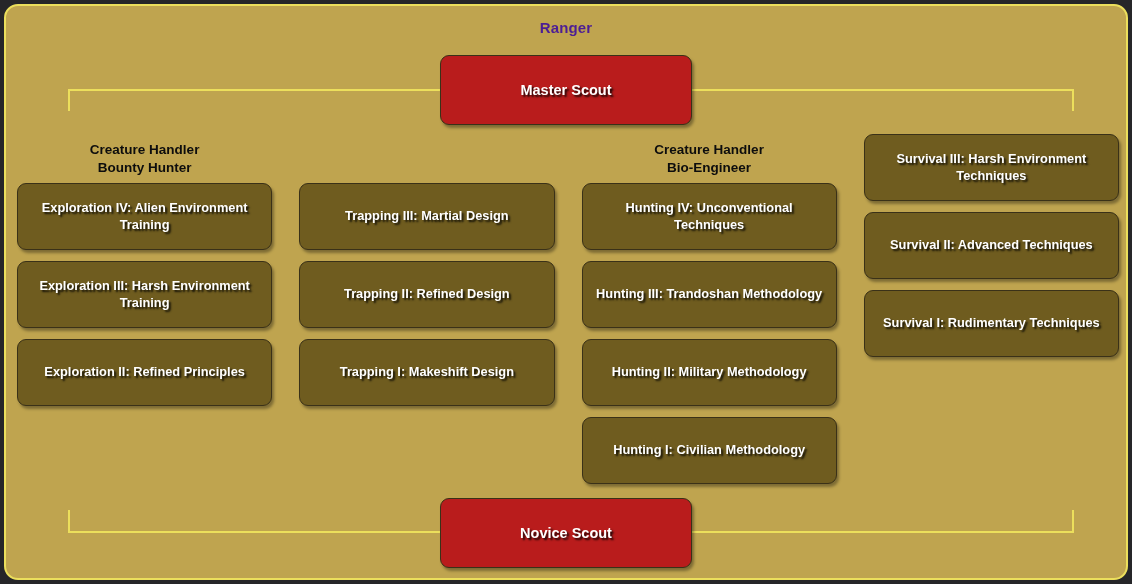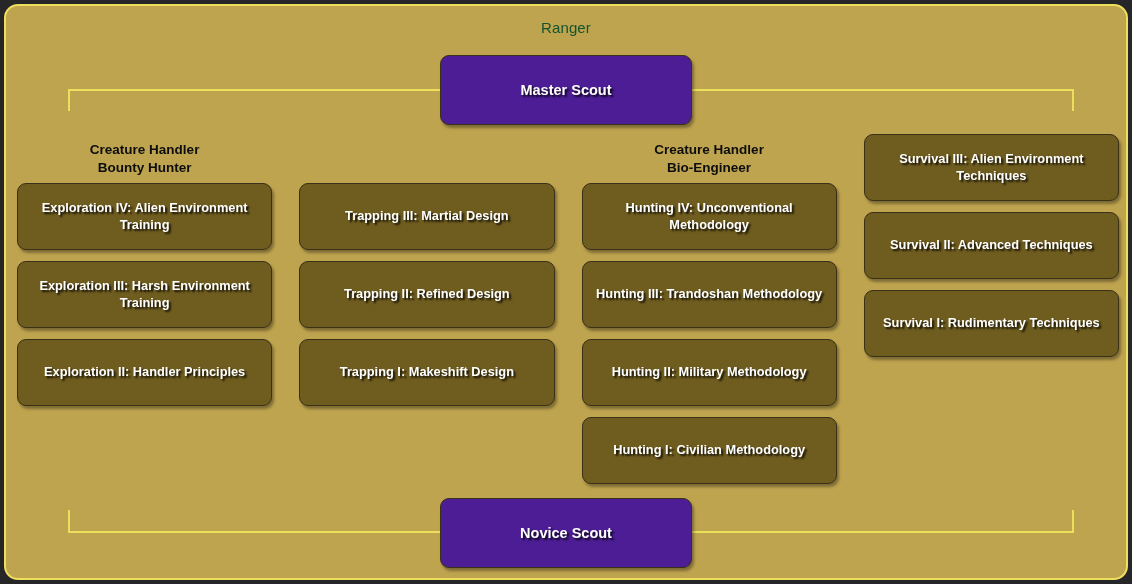--- a/index.html
+++ b/index.html
@@ -29,34 +29,34 @@
   }
 
   
   #profession-title {
     position: absolute;
     top: 13px;
     left: 0;
     width: 100%;
     text-align: center;
     font-size: 15px;
-    font-weight: normal;
-    color: #14532d;
+    font-weight: bold;
+    color: #4c1d95;
     letter-spacing: 0.1px;
   }
 
   
   .anchor-box {
     position: absolute;
     left: 50%;
     transform: translateX(-50%);
     width: 252px;
     height: 70px;
     box-sizing: border-box;
-    background: #4c1d95;
+    background: #b91c1c;
     border: 1px solid #3a3118;
     border-radius: 9px;
     box-shadow: 2px 3px 3px rgba(0,0,0,0.35);
     display: flex;
     align-items: center;
     justify-content: center;
     z-index: 4;
   }
   #master-box { top: 49px; }
   #novice-box { top: 492px; }
@@ -177,21 +177,21 @@
         <div class="hdr-line">Creature Handler</div>
         <div class="hdr-line">Bounty Hunter</div>
       </div>
       <div class="skill-box">
         <span class="skill-label">Exploration IV: Alien Environment Training</span>
       </div>
       <div class="skill-box">
         <span class="skill-label">Exploration III: Harsh Environment Training</span>
       </div>
       <div class="skill-box">
-        <span class="skill-label">Exploration II: Handler Principles</span>
+        <span class="skill-label">Exploration II: Refined Principles</span>
       </div>
     </div>
 
     <div class="column">
       <div class="column-header">
         <div class="hdr-line"></div>
         <div class="hdr-line"></div>
       </div>
       <div class="skill-box">
         <span class="skill-label">Trapping III: Martial Design</span>
@@ -203,36 +203,36 @@
         <span class="skill-label">Trapping I: Makeshift Design</span>
       </div>
     </div>
 
     <div class="column">
       <div class="column-header">
         <div class="hdr-line">Creature Handler</div>
         <div class="hdr-line">Bio-Engineer</div>
       </div>
       <div class="skill-box">
-        <span class="skill-label">Hunting IV: Unconventional Methodology</span>
+        <span class="skill-label">Hunting IV: Unconventional Techniques</span>
       </div>
       <div class="skill-box">
         <span class="skill-label">Hunting III: Trandoshan Methodology</span>
       </div>
       <div class="skill-box">
         <span class="skill-label">Hunting II: Military Methodology</span>
       </div>
       <div class="skill-box">
         <span class="skill-label">Hunting I: Civilian Methodology</span>
       </div>
     </div>
 
     <div class="column">
       <div class="skill-box">
-        <span class="skill-label">Survival III: Alien Environment Techniques</span>
+        <span class="skill-label">Survival III: Harsh Environment Techniques</span>
       </div>
       <div class="skill-box">
         <span class="skill-label">Survival II: Advanced Techniques</span>
       </div>
       <div class="skill-box">
         <span class="skill-label">Survival I: Rudimentary Techniques</span>
       </div>
     </div>
 
   </div>

